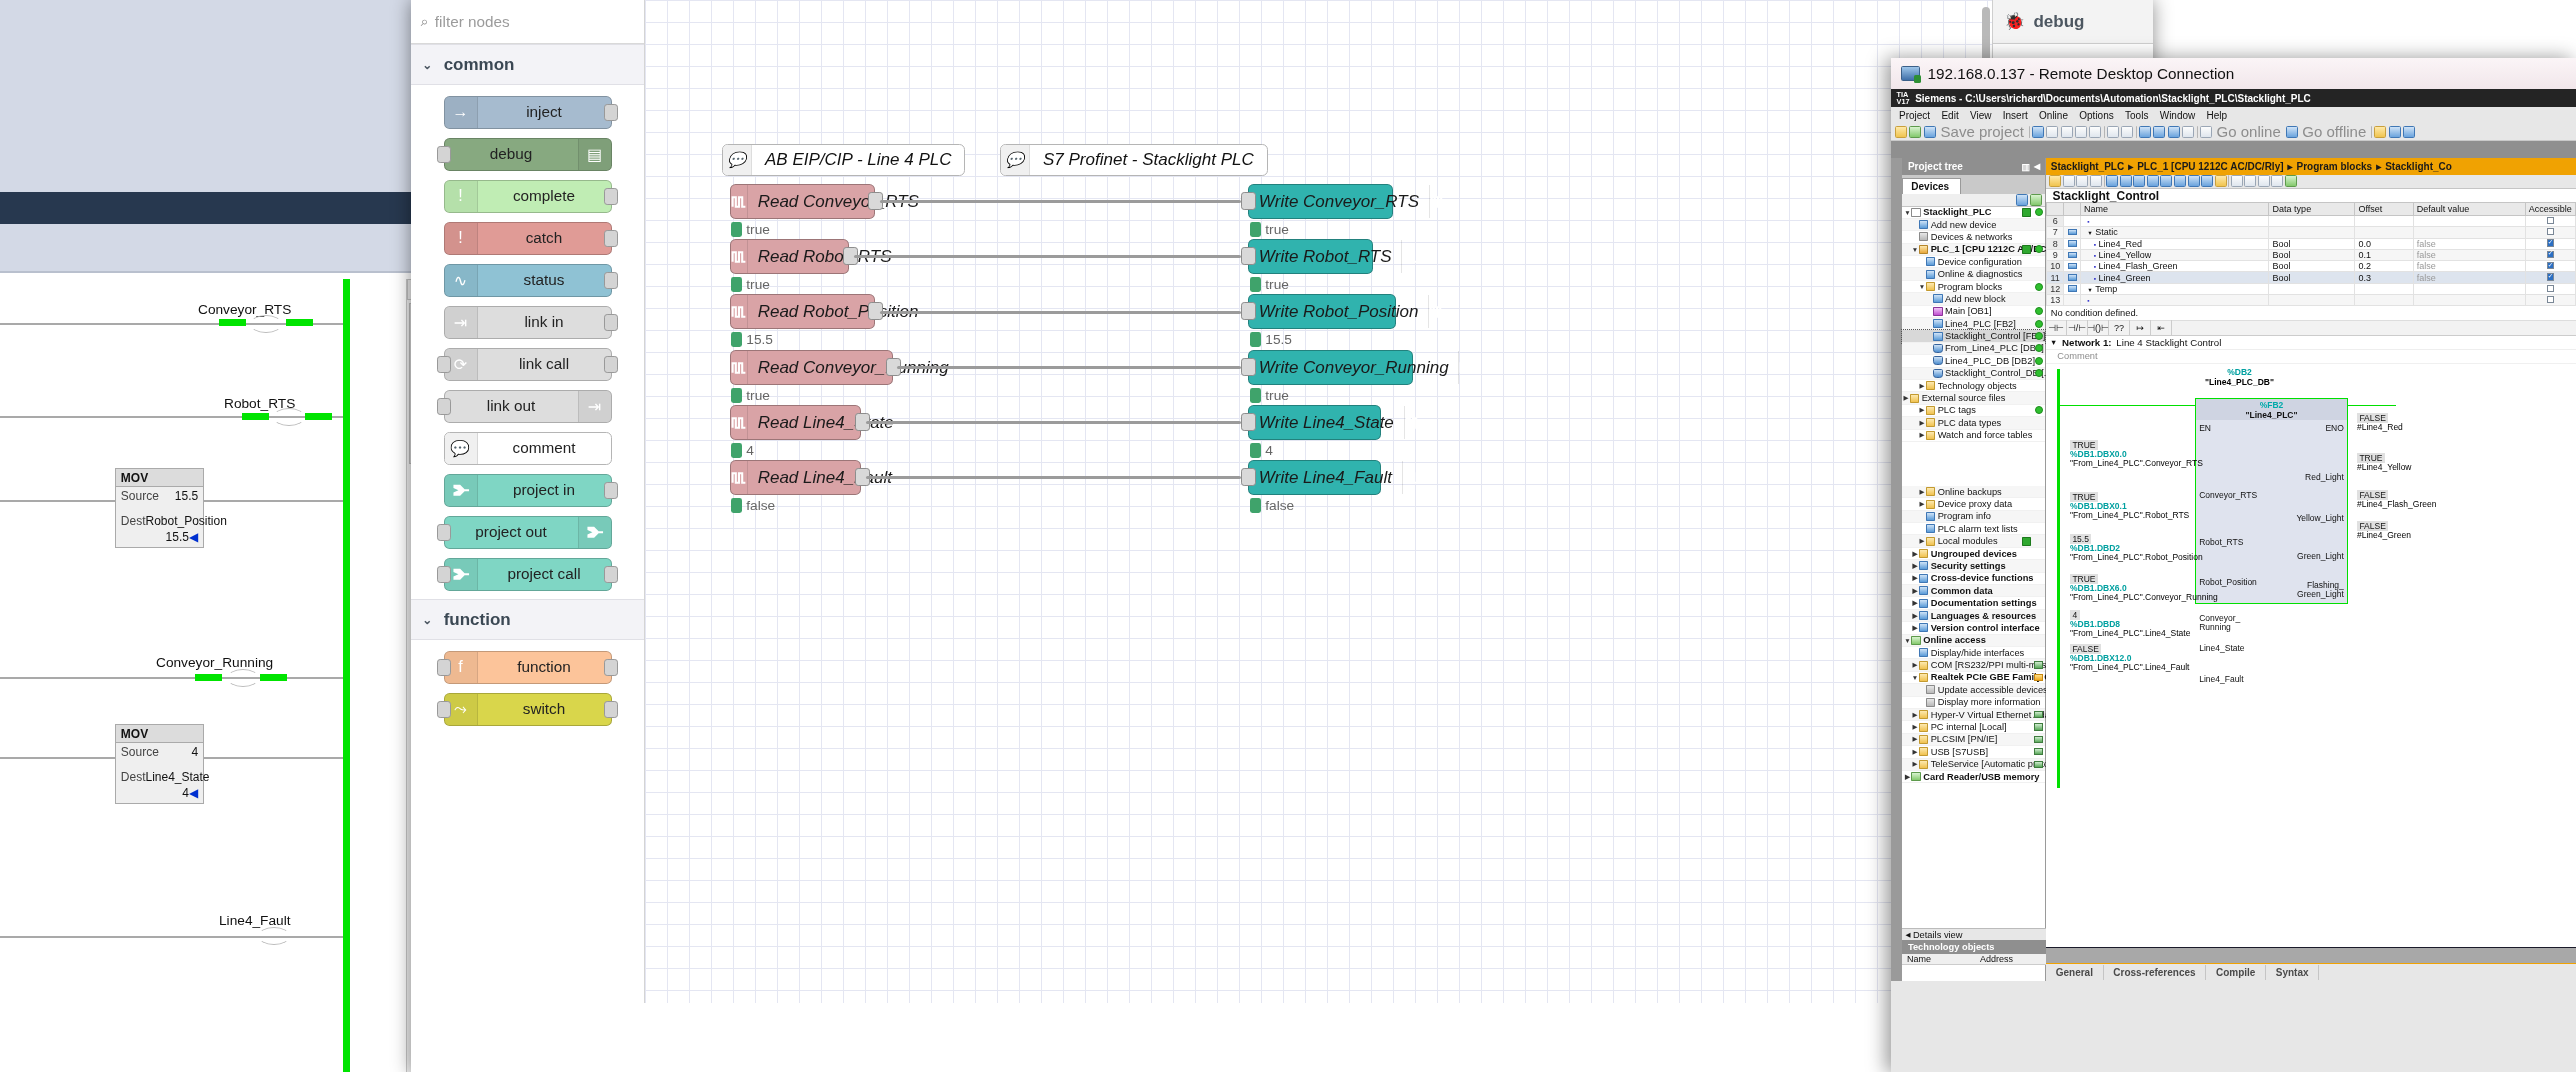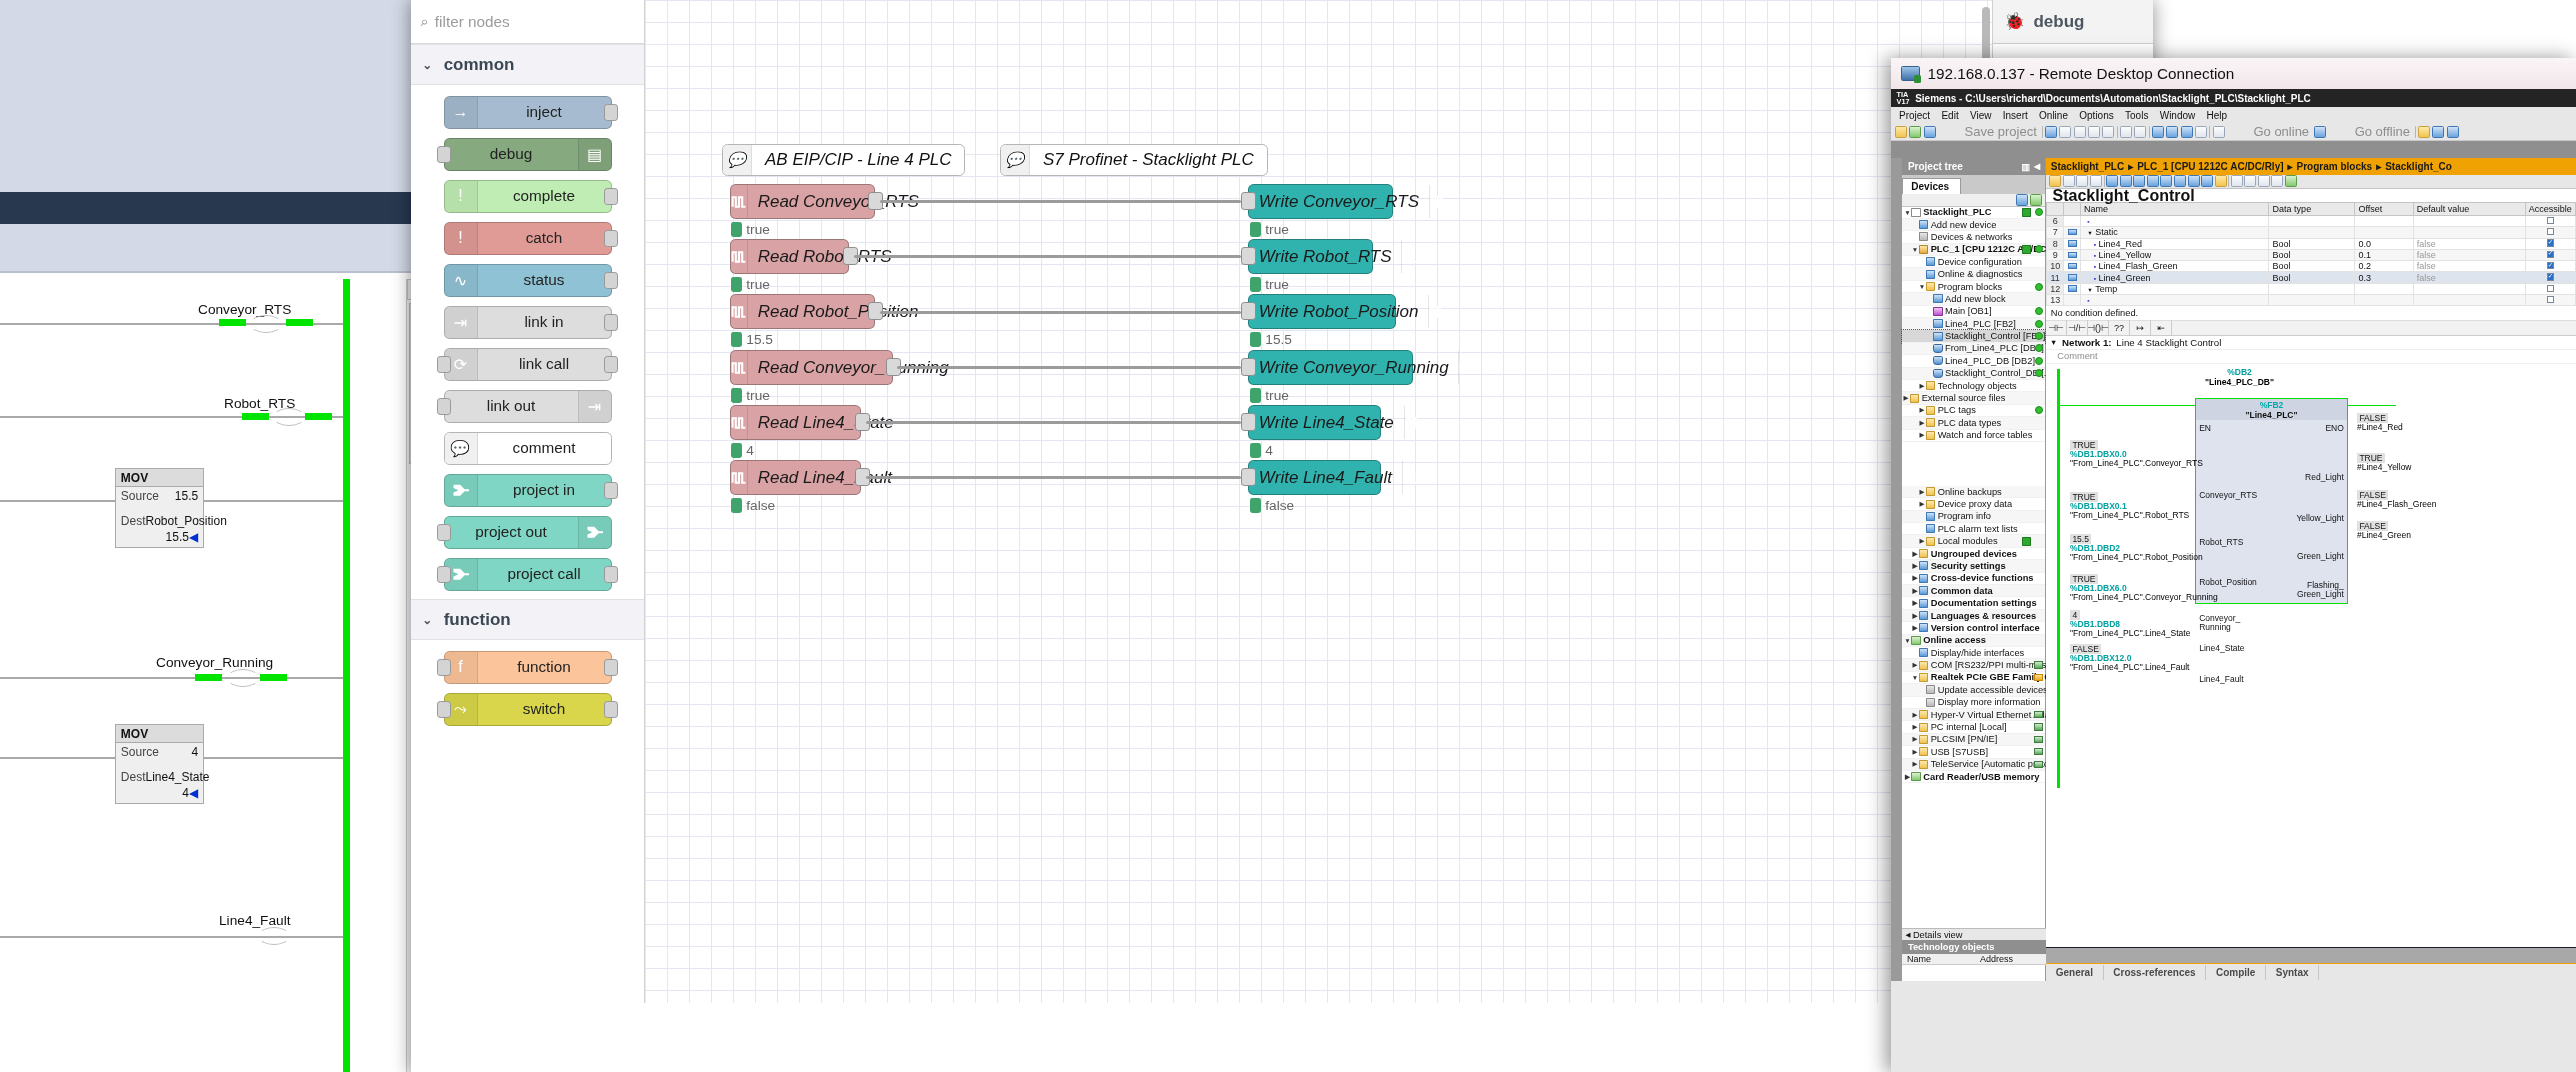--- a/index.html
+++ b/index.html
@@ -112,21 +112,21 @@
   .tia { position:absolute; left:0; top:31px; width:685px; height:984px; background:#e7e7e7; overflow:hidden; }
   .tia-title { height:18px; background:#242424; color:#fff; font-size:10px; display:flex; align-items:center; gap:5.6px; padding-left:5.6px; font-weight:bold; }
   .tia-logo { font-size:7.3px; line-height:7.3px; color:#fff; font-family:"Liberation Sans",sans-serif; }
   .tia-menu { height:16px; background:#e7e7e7; display:flex; align-items:center; gap:11.3px; padding-left:8px; font-size:10px; color:#111; }
   .tia-tools { height:18px; background:#e7e7e7; display:flex; align-items:center; gap:2.4px; padding-left:4px; border-bottom:0.8px solid #c9c9c9; }
   .tbi { width:12px; height:12px; border:0.8px solid #9aa6b5; background:linear-gradient(#fdfdfd,#dfe6ee); border-radius:1.6px; }
   .tbi.o { background:linear-gradient(#ffe9a8,#f0c44f); border-color:#c9a03c; }
   .tbi.g { background:linear-gradient(#d8f3cf,#84c96d); border-color:#5d9a4c; }
   .tbi.b { background:linear-gradient(#cfe3f7,#6aa3dd); border-color:#3f77b5; }
   .tbi.sep { width:0.8px; border:none; background:#b5b5b5; height:12px; }
-  .tia-tools-lbl { font-size:13px; color:#8d8d8d; padding:0 2.4px;margin-left:24px; }
+  .tia-tools-lbl { font-size:15px; color:#8d8d8d; padding:0 2.4px; }
   .tia-bread { height:17px; background:#f0a202; display:flex; align-items:center; font-size:10px; color:#1a1a1a; font-weight:bold; padding-left:4.8px; overflow:hidden; white-space:nowrap; }
   .tia-bread span.sep { padding:0 4px; }
   .ptree-hd { height:17px; background:#8f8f8f; color:#fff; font-size:10px; font-weight:bold; display:flex; align-items:center; padding-left:5.6px; }
   .tia-row { display:flex; }
   .ptree { width:155px; background:#fff; border-right:0.8px solid #9a9a9a; }
   .ptree-devices { height:18.5px; background:#c9c9c9; display:flex; align-items:flex-end; }
   .ptree-devtab { background:#fff; border:0.8px solid #9a9a9a; border-bottom:none; font-size:10px; font-weight:bold;
                   padding:1.6px 11.3px 1.6px 8px; color:#111; }
   .ptree-tb { height:13px; background:#efefef; border-bottom:0.8px solid #c5c5c5; display:flex; align-items:center; justify-content:flex-end; gap:1.6px; padding-right:3.2px; }
   .tn { display:flex; align-items:center; height:12.4px; font-size:9.3px; color:#111; white-space:nowrap; border-bottom:0.8px solid #f1f1f1; position:relative; }
@@ -146,21 +146,21 @@
   .tn .chk { position:absolute; right:13.7px; width:9px; height:9px; background:#2fa82f; border:0.8px solid #1d7a1d; border-radius:0.8px; }
   .tn .dot { position:absolute; right:1.6px; width:8px; height:8px; background:#2fbf2f; border-radius:50%; border:0.8px solid #1d8c1d; }
   .tn .dotO { position:absolute; right:1.6px; width:9px; height:7.3px; background:linear-gradient(#ffe08a,#f0a81e); border:0.8px solid #c88810; }
   .tn .dotN { position:absolute; right:1.6px; width:9px; height:7.3px; background:linear-gradient(#cfeccf,#5aa85a); border:0.8px solid #3f7c3f; }
   .ptree-side { position:absolute; left:0; top:0; width:11.3px; height:100%; background:#9a9a9a; }
   .ptree-side span { display:block; transform:rotate(-90deg); transform-origin:left top; white-space:nowrap;
                      color:#fff; font-size:9px; font-weight:bold; position:absolute; left:9.7px; top:137px; }
 
   .tia-work { flex:1; background:#fff; position:relative; }
   .work-tb { height:13.7px; background:#e7e7e7; border-bottom:0.8px solid #c5c5c5; display:flex; align-items:center; gap:1.6px; padding-left:3.2px; }
-  .work-title { height:13.7px; font-size:16px; font-weight:bold; color:#111; padding-left:6.5px; display:flex; align-items:center; background:#fff; }
+  .work-title { height:13.7px; font-size:12px; font-weight:bold; color:#111; padding-left:6.5px; display:flex; align-items:center; background:#fff; }
   .itbl { width:100%; border-collapse:collapse; font-size:9px; }
   .itbl th { background:#e9e9e9; border:0.8px solid #c5c5c5; text-align:left; padding:0.8px 3.2px; font-weight:normal; color:#111; font-size:9px; }
   .itbl td { border:0.8px solid #e2e2e2; padding:0 3.2px; height:11.3px; color:#111; }
   .itbl tr.alt td { background:#f6f6f6; }
   .itbl tr.sel td { background:#dde4ee; }
   .itbl td.num { background:#ececec; text-align:center; width:13.7px; color:#333; }
   .itbl td.dim { color:#999; }
   .cbx { width:7.3px; height:7.3px; border:0.8px solid #7a8796; background:#fff; display:inline-block; }
   .cbx.on { background:#2b6fc4; position:relative; }
   .cbx.on:after { content:"✓"; color:#fff; font-size:6.5px; position:absolute; left:0px; top:-2.4px; }

